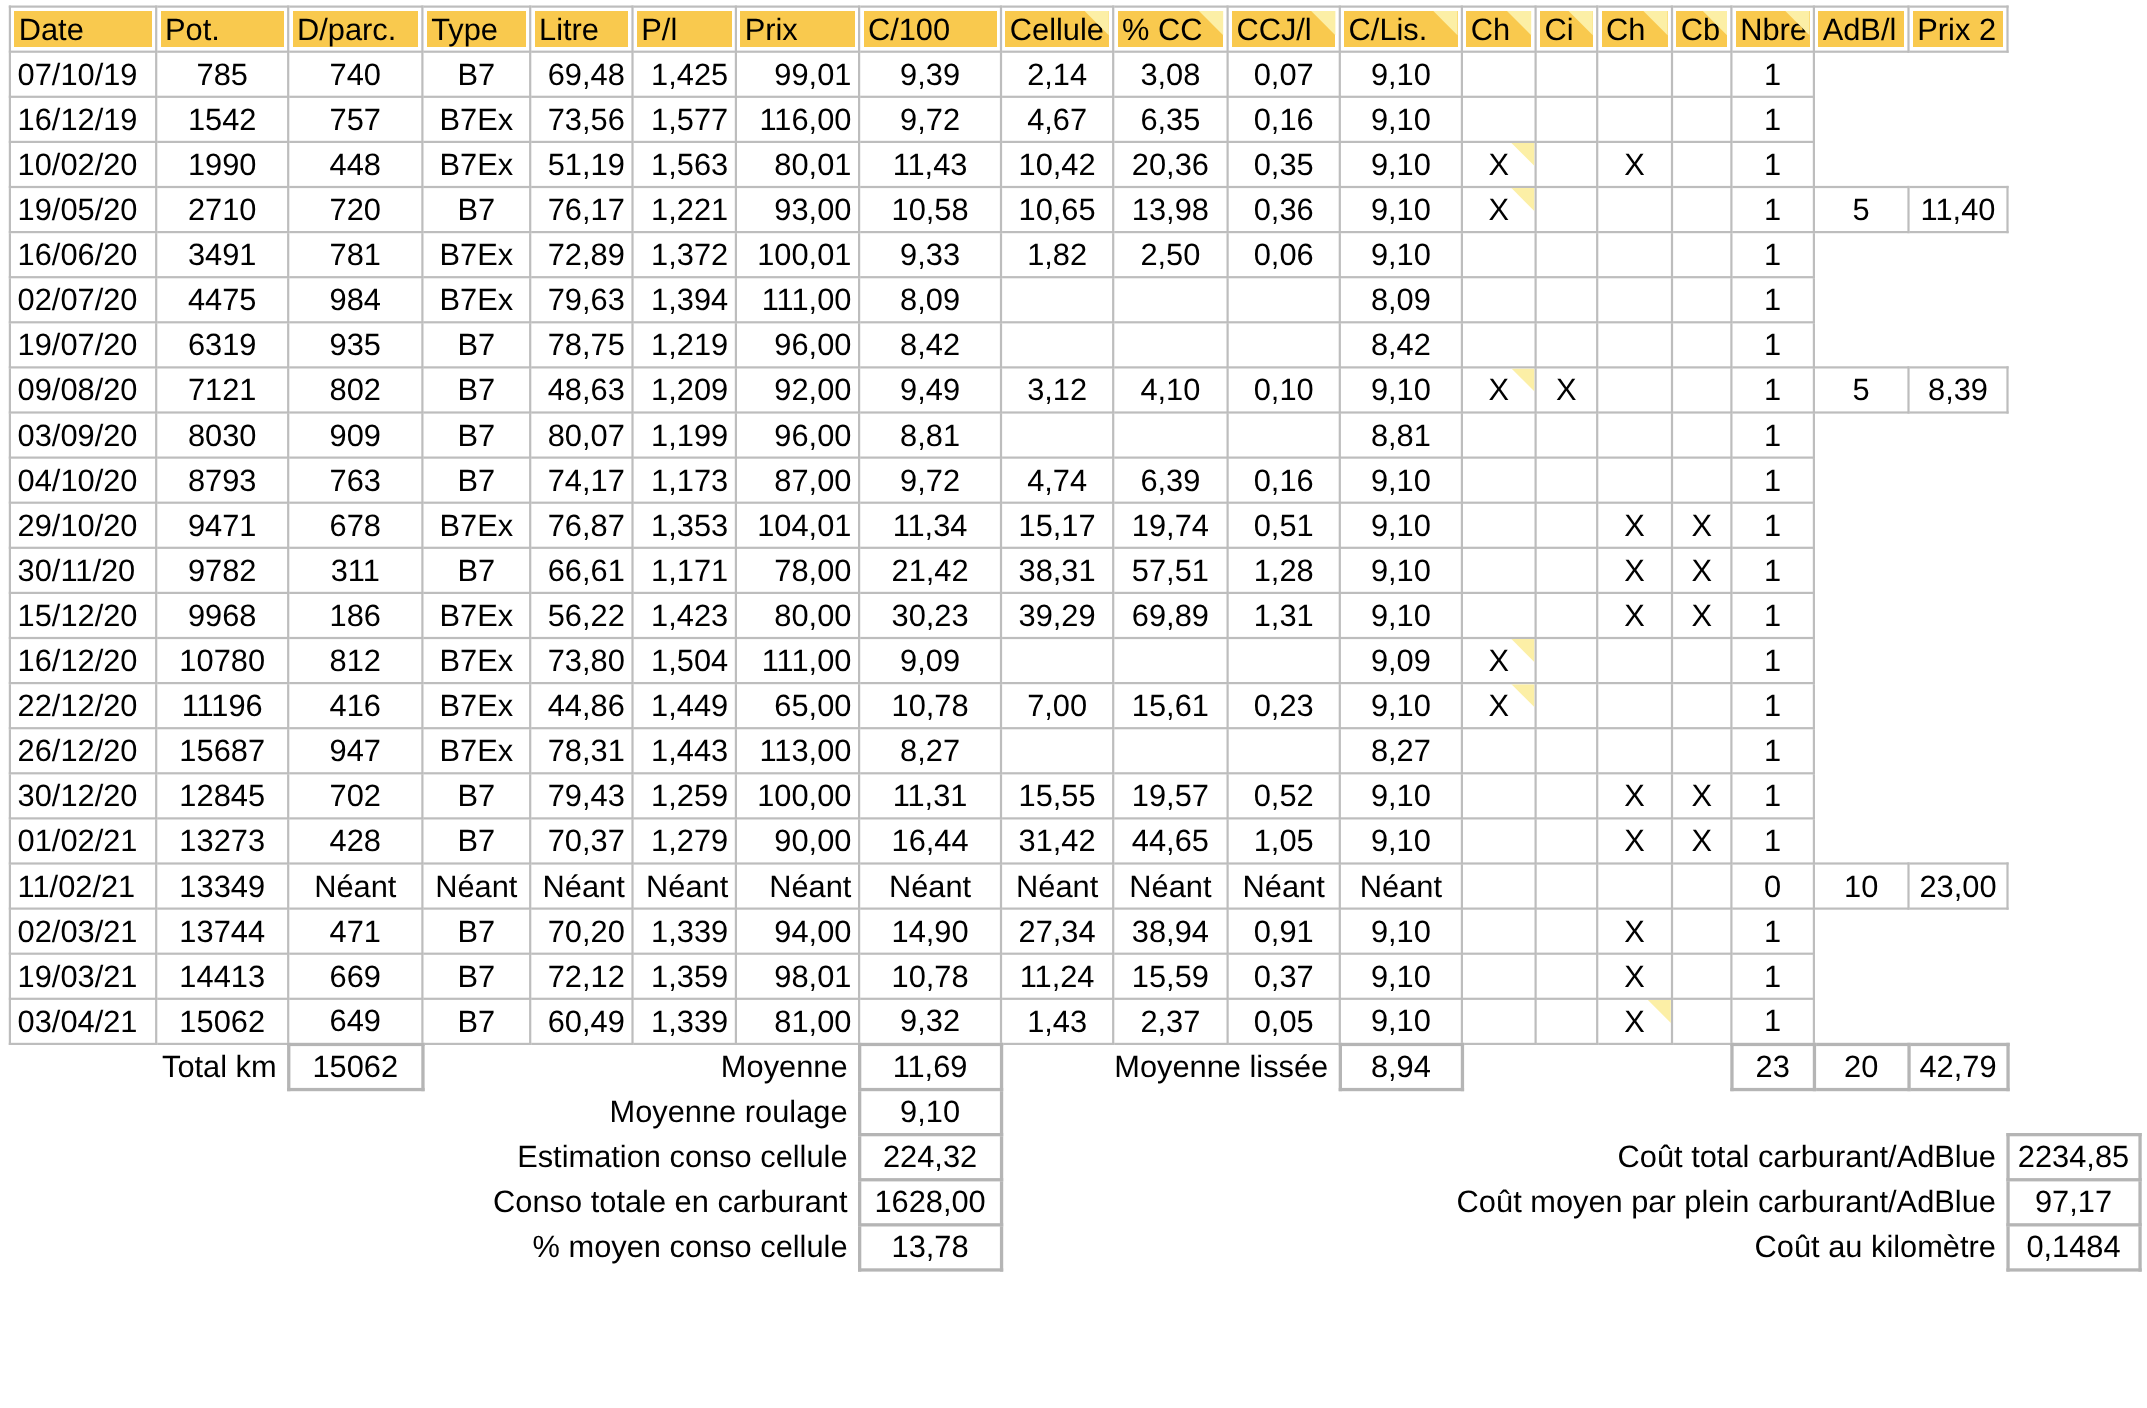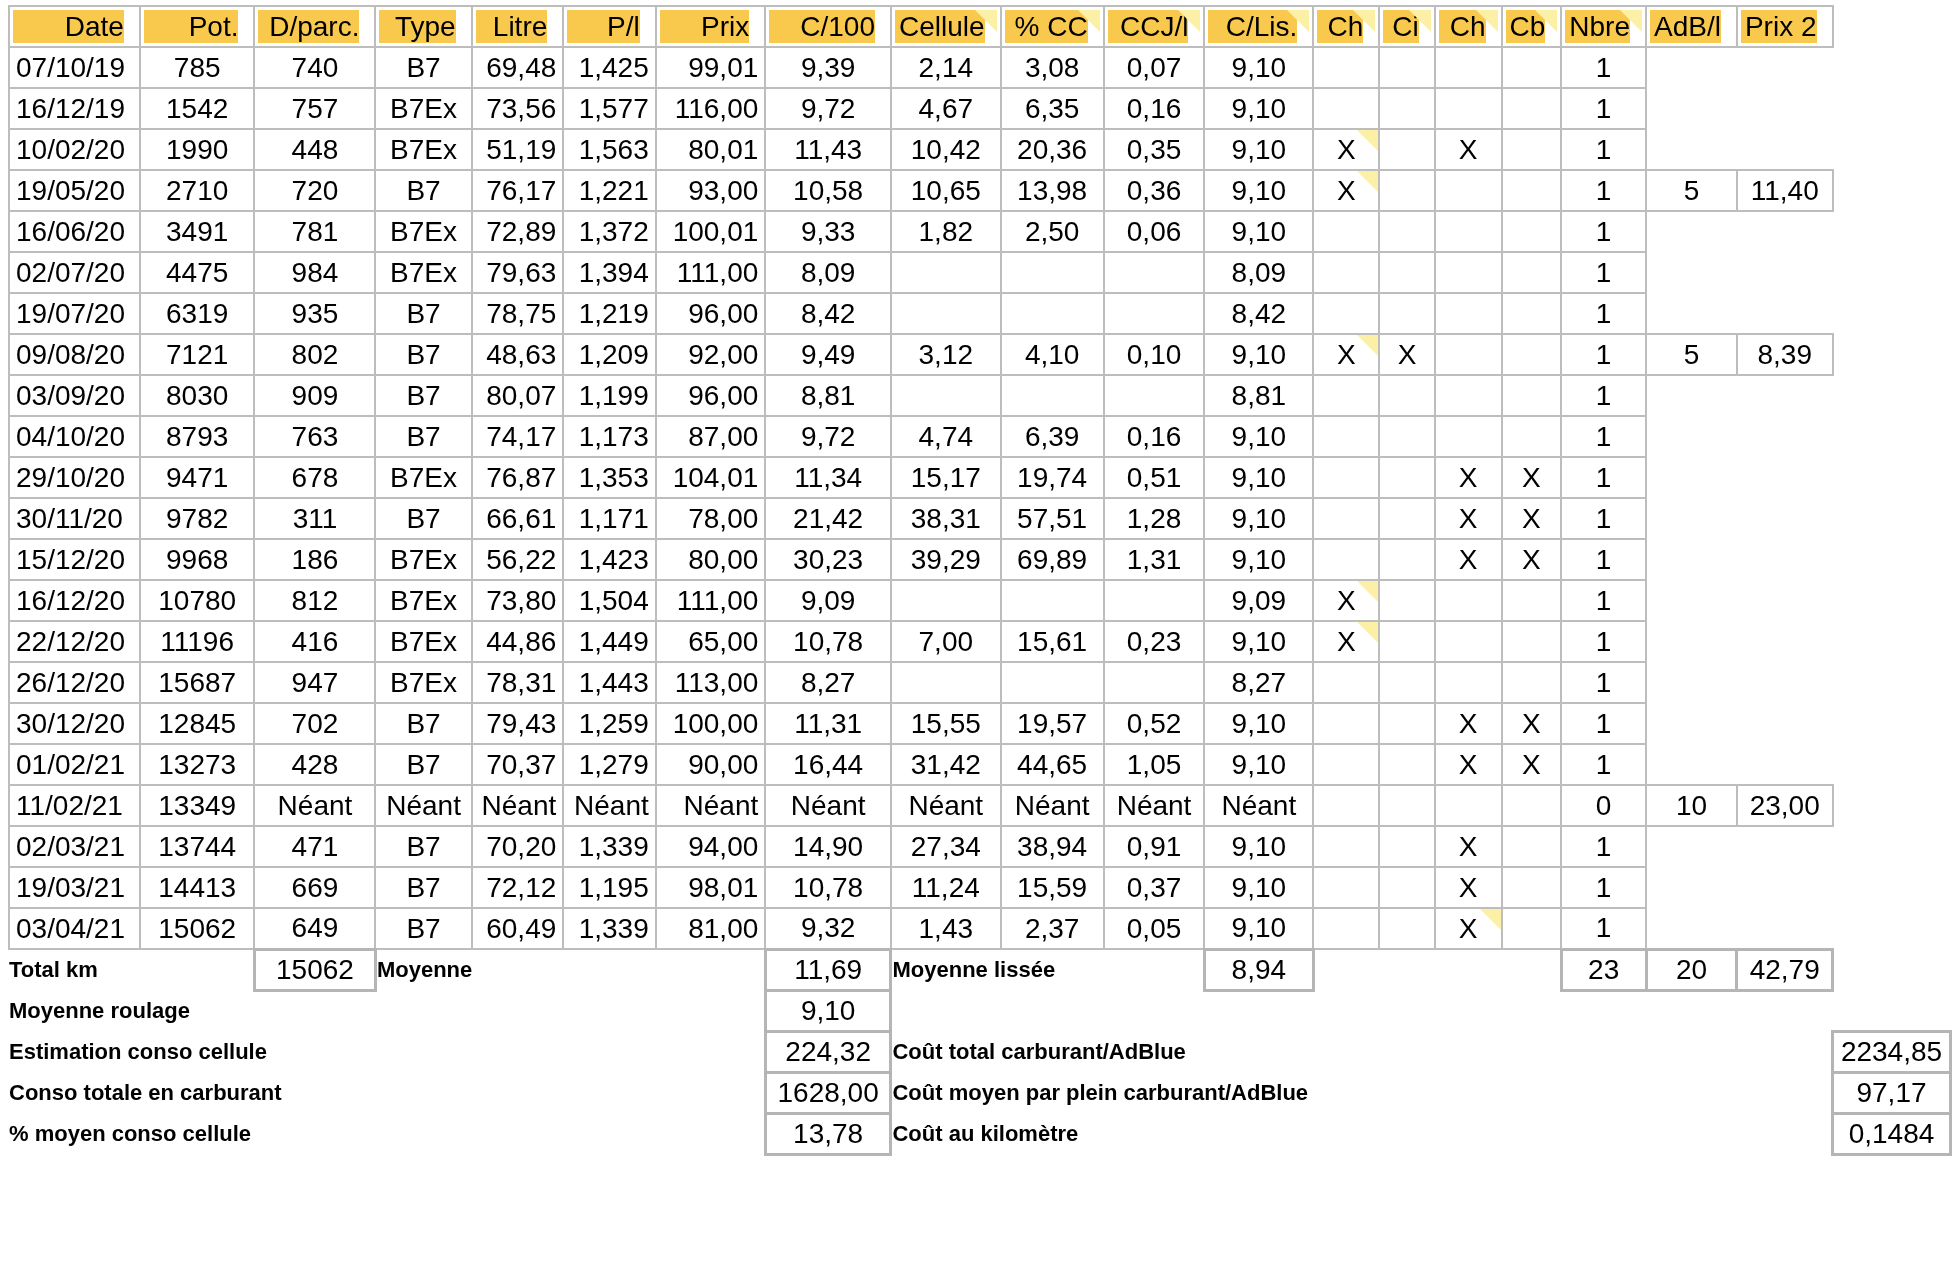--- a/index.html
+++ b/index.html
@@ -16,32 +16,32 @@
     position:relative;overflow:hidden;white-space:nowrap;
     box-sizing:border-box;padding:0;
   }
   
   td.b{border:2px solid var(--grid,#BDBDBD);}
   
   td.hdr{
     border:2px solid var(--grid,#BDBDBD);
     background:var(--hdr,#F9C94E);
     background-clip:content-box;
-    padding:3px 15px 3px 3px;
-    text-align:right;
+    padding:3px 3px 3px 3px;
+    text-align:left;
   }
   td.hdr .hlabel{padding-left:4px;display:inline-block;}
   
   td.l{text-align:left;padding-left:6px;}
   td.c{text-align:center;}
   td.r{text-align:right;padding-right:6px;}
   
   td.nb{border:none;}
   
-  td.lbl{border:none;text-align:left;padding-right:9px;font-size:22px;font-weight:bold;}
+  td.lbl{border:none;text-align:right;padding-right:9px;font-size:28px;}
   
   td.vb{border:3px solid #B5B5B5;text-align:center;}
   
   .fold{
     position:absolute;top:0;right:0;width:0;height:0;
     border-top:21px solid var(--ind,#FCEFA6);
     border-left:21px solid transparent;
     pointer-events:none;
   }
   td.hdr .fold{top:3px;right:3px;border-top-width:22px;border-left-width:22px;}
@@ -537,21 +537,21 @@
           <td class="nb"></td>
           <td class="nb"></td>
           <td class="nb"></td>
         </tr>
         <tr>
           <td class="b l">19/03/21</td>
           <td class="b c">14413</td>
           <td class="b c">669</td>
           <td class="b c">B7</td>
           <td class="b r">72,12</td>
-          <td class="b r">1,195</td>
+          <td class="b r">1,359</td>
           <td class="b r">98,01</td>
           <td class="b c">10,78</td>
           <td class="b c">11,24</td>
           <td class="b c">15,59</td>
           <td class="b c">0,37</td>
           <td class="b c">9,10</td>
           <td class="b c"></td>
           <td class="b c"></td>
           <td class="b c">X</td>
           <td class="b c"></td>

